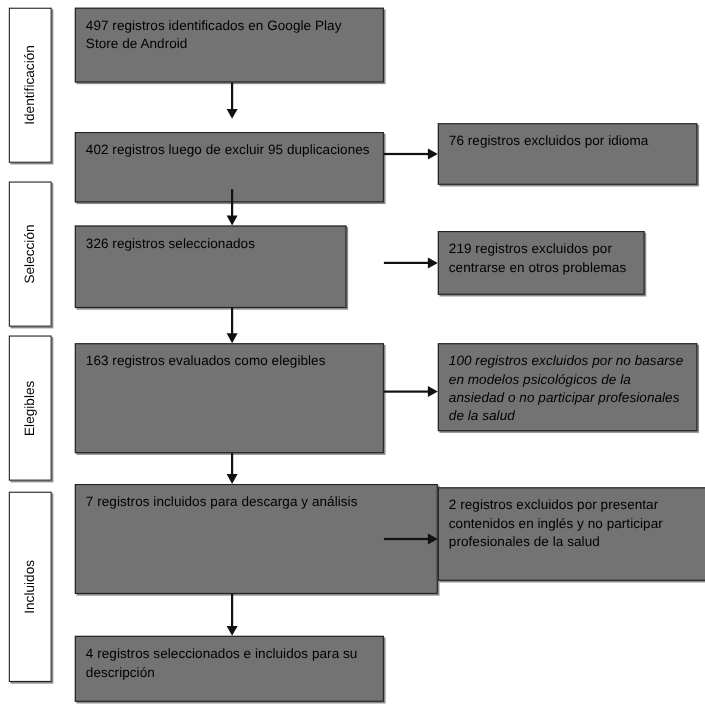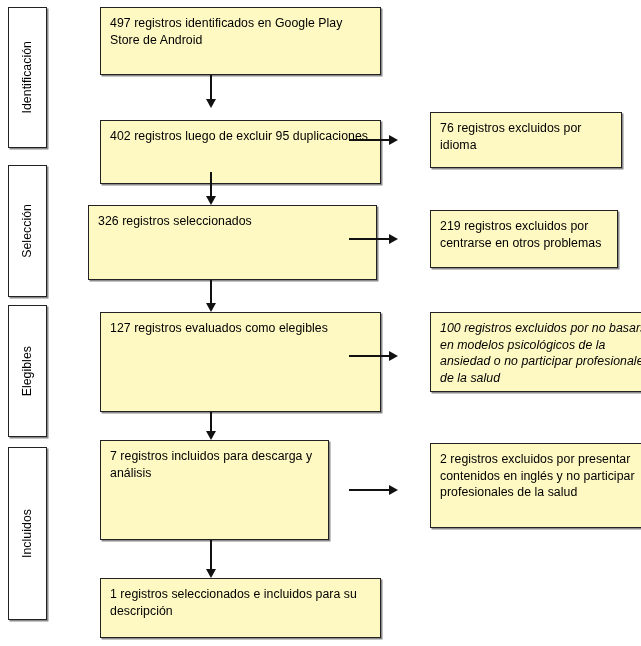--- a/index.html
+++ b/index.html
@@ -15,24 +15,23 @@
   #diagram {
     position: relative;
     width: 641px;
     height: 646px;
     background: #ffffff;
     overflow: hidden;
   }
   .box {
     position: absolute;
     box-sizing: border-box;
-    background: #fef9c3;
+    background: #737373;
     border: 1.5px solid #222222;
     box-shadow: 1.5px 1.5px 0 0 #8a8a8a;
-    margin-left: 32px;
   }
   .box .txt {
     display: block;
     padding: 7px 9px 0 9px;
     font-size: 12.3px;
     line-height: 16.5px;
     letter-spacing: 0.05px;
     text-align: left;
     white-space: pre-line;
   }
@@ -105,37 +104,37 @@
   </div>
 
   <div class="box" style="left:68px; top:7px; width:281px; height:68px;">
     <span class="txt">497 registros identificados en Google Play Store de Android</span>
   </div>
 
   <div class="box" style="left:68px; top:120px; width:281px; height:64px;">
     <span class="txt">402 registros luego de excluir 95 duplicaciones</span>
   </div>
 
-  <div class="box" style="left:56px; top:205px; width:289px; height:75px;">
+  <div class="box" style="left:68px; top:205px; width:247px; height:75px;">
     <span class="txt">326 registros seleccionados</span>
   </div>
 
   <div class="box" style="left:68px; top:312px; width:281px; height:100px;">
-    <span class="txt">127 registros evaluados como elegibles</span>
+    <span class="txt">163 registros evaluados como elegibles</span>
   </div>
 
-  <div class="box" style="left:68px; top:440px; width:229px; height:100px;">
+  <div class="box" style="left:68px; top:440px; width:330px; height:100px;">
     <span class="txt">7 registros incluidos para descarga y análisis</span>
   </div>
 
   <div class="box" style="left:68px; top:578px; width:281px; height:60px;">
-    <span class="txt">1 registros seleccionados e incluidos para su descripción</span>
+    <span class="txt">4 registros seleccionados e incluidos para su descripción</span>
   </div>
 
-  <div class="box" style="left:398px; top:112px; width:192px; height:56px;">
+  <div class="box" style="left:398px; top:112px; width:236px; height:56px;">
     <span class="txt">76 registros excluidos por idioma</span>
   </div>
 
   <div class="box" style="left:398px; top:210px; width:188px; height:58px;">
     <span class="txt">219 registros excluidos por centrarse en otros problemas</span>
   </div>
 
   <div class="box" style="left:398px; top:312px; width:236px; height:80px;font-style:italic;">
     <span class="txt">100 registros excluidos por no basarse en modelos psicológicos de la ansiedad o no participar profesionales de la salud</span>
   </div>

